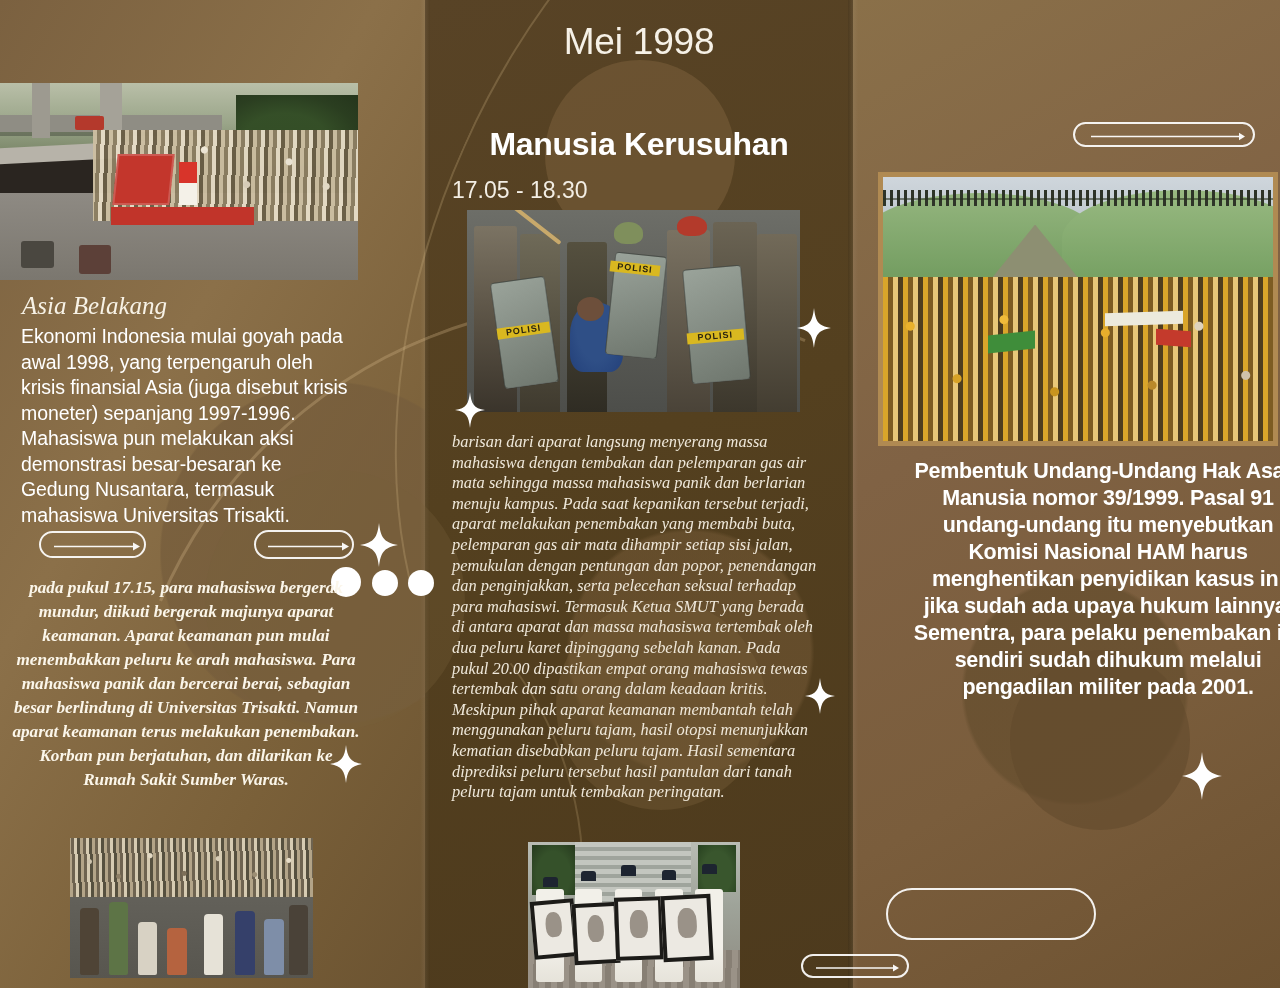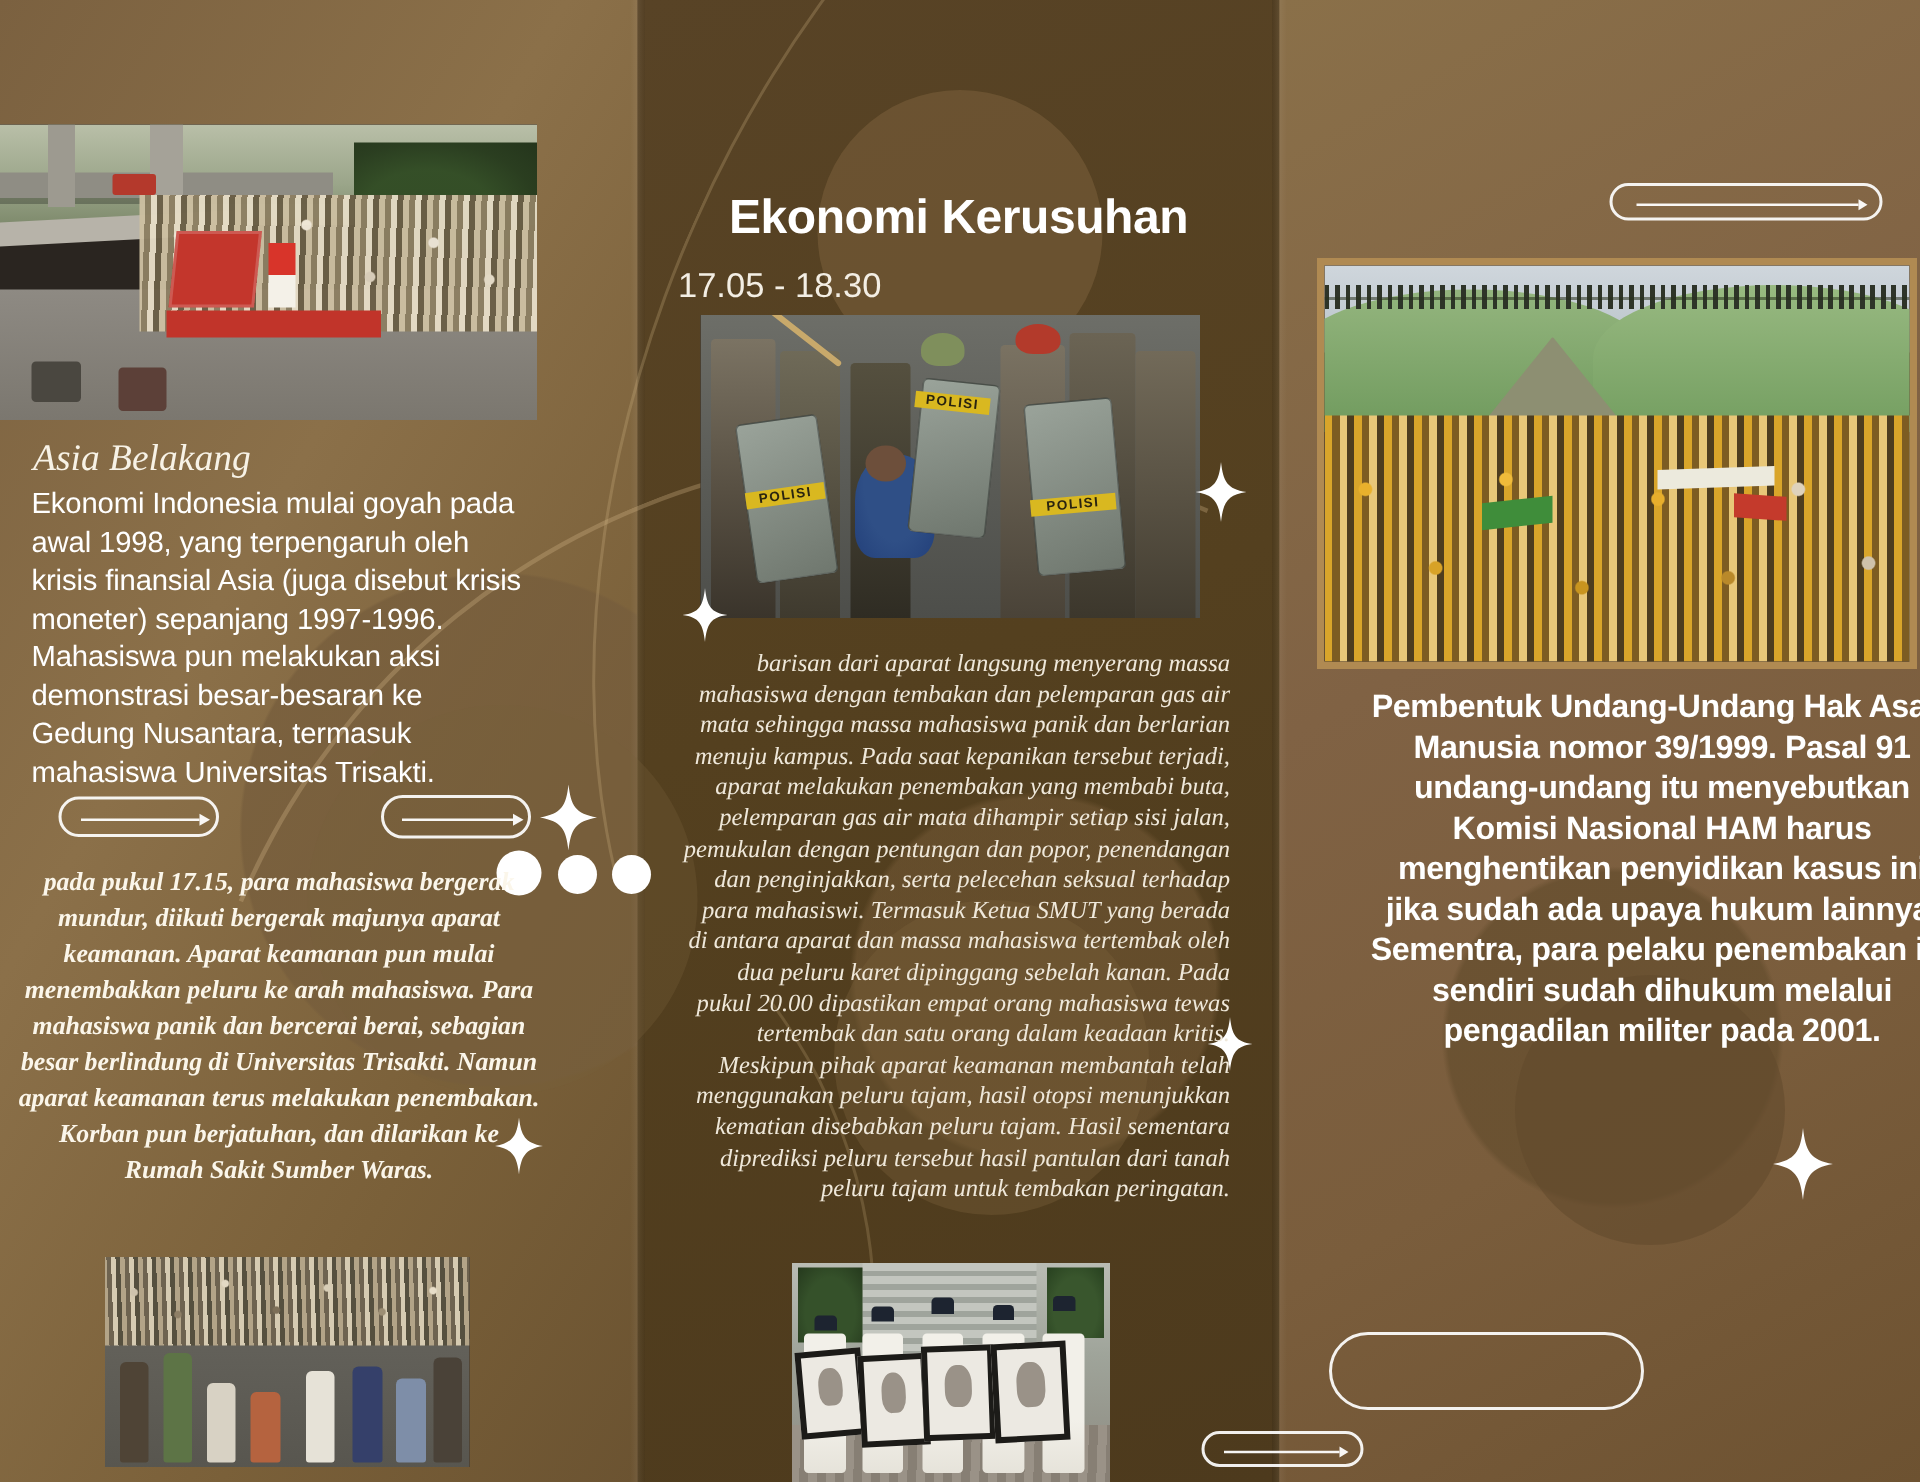--- a/index.html
+++ b/index.html
@@ -272,21 +272,21 @@
     top: 177px;
     color: #f3eee4;
     font-size: 23px;
     font-weight: 400;
   }
   .t-center-body {
     position: absolute;
     left: 452px;
     top: 432px;
     width: 368px;
-    text-align: right;
+    text-align: left;
     color: #efe8da;
     font-family: "Liberation Serif", serif;
     font-style: italic;
     font-size: 16.4px;
     line-height: 20.6px;
   }
 
   .t-left-sub {
     position: absolute;
     left: 22px;
@@ -435,23 +435,24 @@
       <div class="p p2"></div>
       <div class="p p3"></div>
       <div class="p p4"></div>
     <div class="p p5"></div>
       <div class="p p6"></div>
       <div class="p p7"></div>
       <div class="p p8"></div>
   </div>
 
   <div class="t-center-title">
-  </div>
-
-  <div class="t-center-sub">Ekonomi Kerusuhan</div>
+    <div>Mei 1998</div>
+  </div>
+
+  <div class="t-center-sub">Manusia Kerusuhan</div>
 
   <div class="t-center-time">17.05 - 18.30</div>
 
   <div class="photo ph-riot">
     <div class="ground"></div>
     <div class="off o1"></div>
       <div class="off o2"></div>
       <div class="off o3"></div>
     <div class="off o4"></div>
       <div class="off o5"></div>

